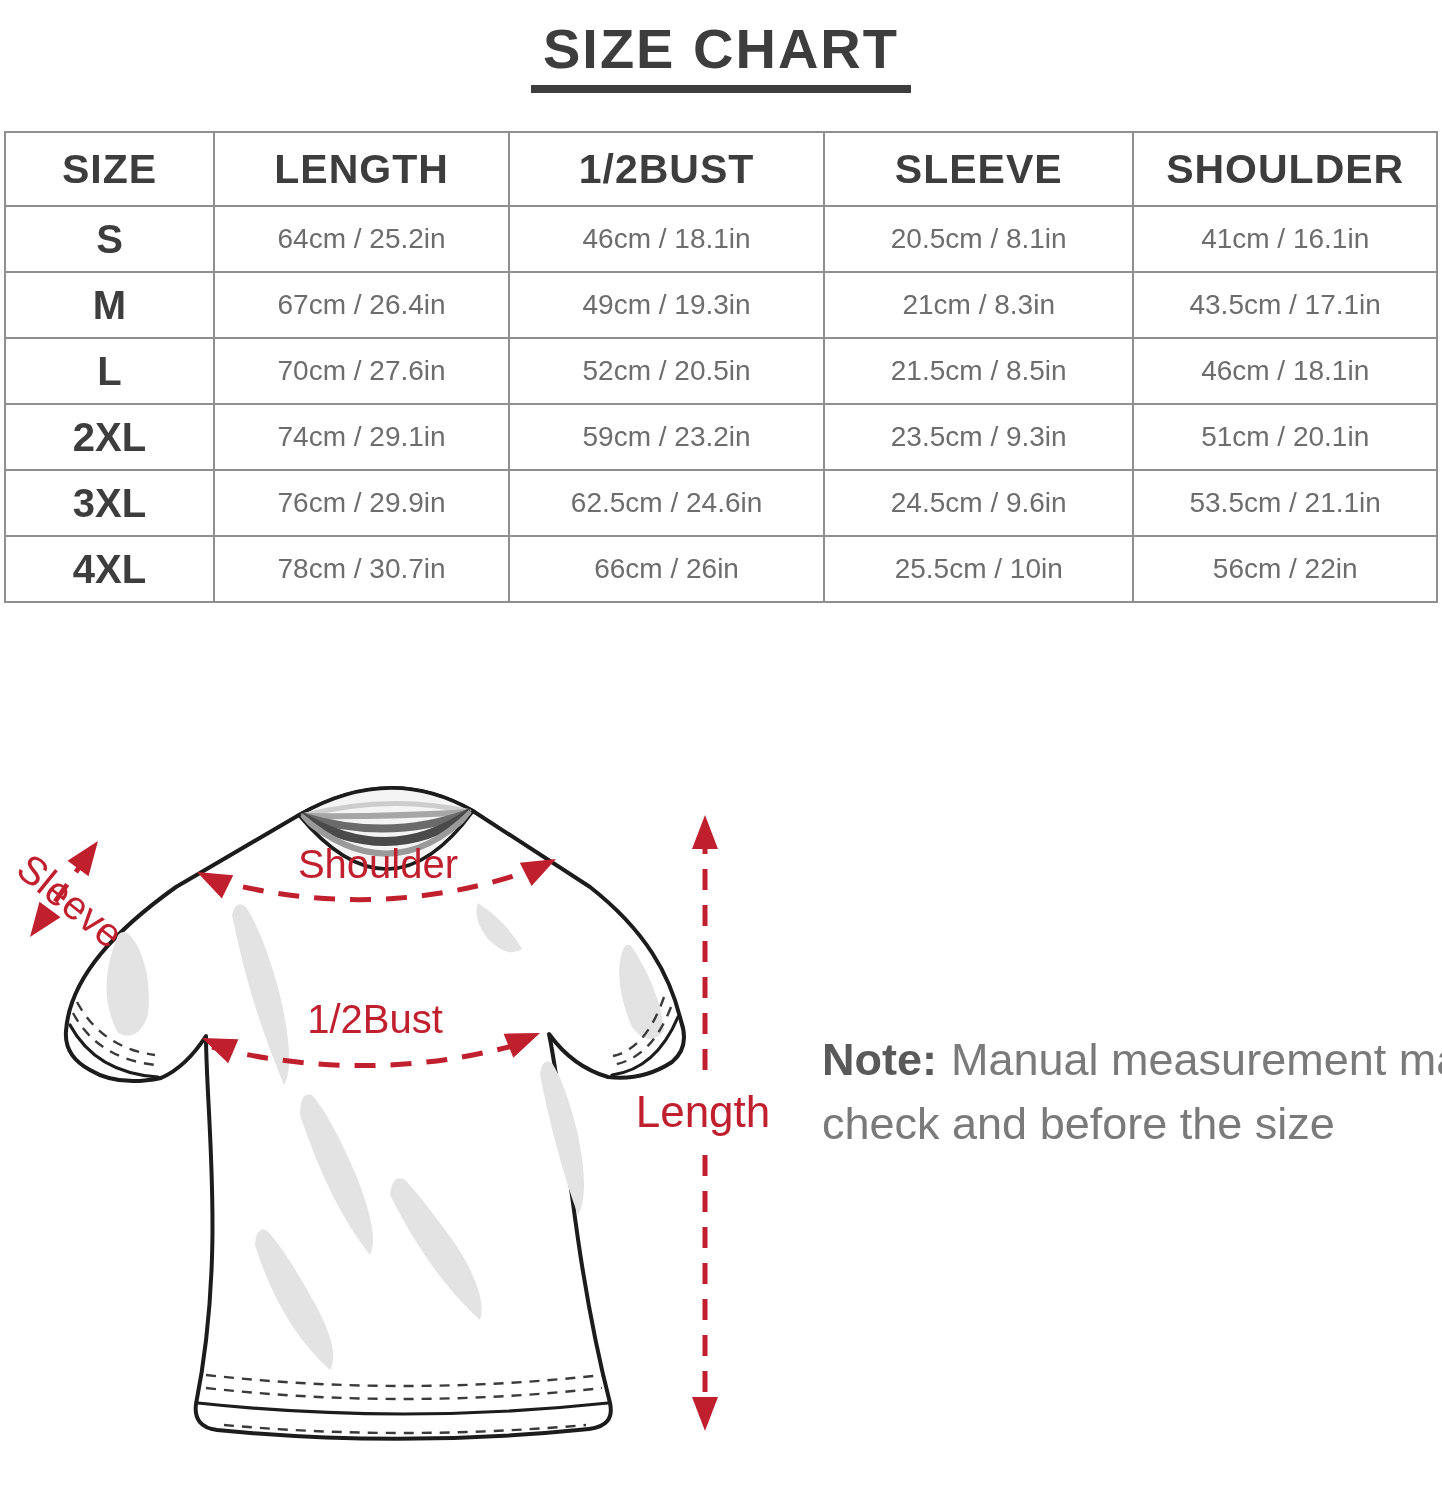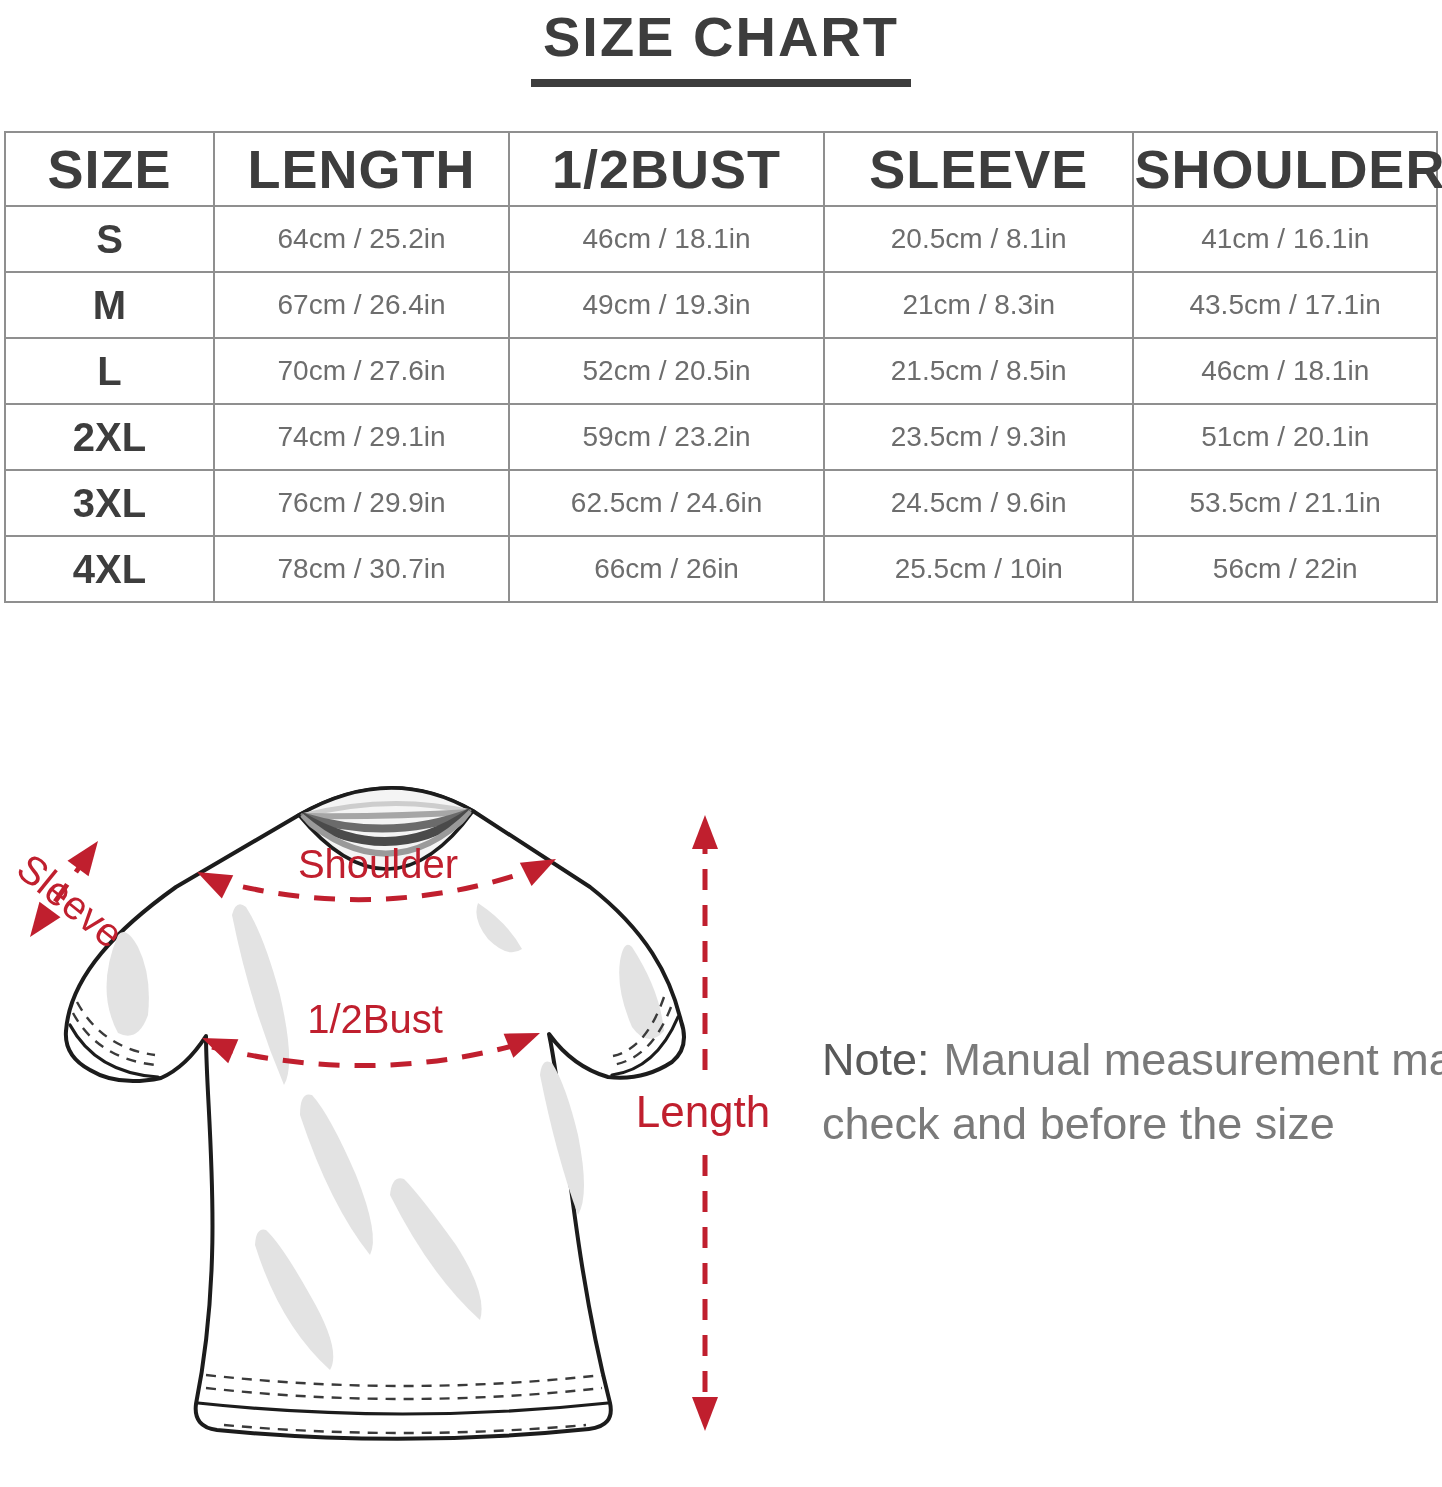--- a/index.html
+++ b/index.html
@@ -1,31 +1,31 @@
 <!DOCTYPE html>
 <html style="--accent: #c01f2e; --heading: #3d3d3d; --cell-text: #6d6d6d; --table-border: #8f8f8f; --note-text: #7a7a7a; --note-strong: #595959; --shirt-line: #1c1c1c; --shade: #e3e3e3;"><head>
 <meta charset="utf-8">
 <style>
   html,body{margin:0;padding:0;background:#ffffff;}
   body{width:1442px;height:1487px;font-family:"Liberation Sans",sans-serif;}
   .stage{position:relative;width:1442px;height:1487px;background:#fff;overflow:hidden;}
 
   
   .title-wrap{position:absolute;top:0;left:0;width:100%;text-align:center;}
-  .title{display:inline-block;margin:0;padding:4px 12px 10px 12px;
+  .title{display:inline-block;margin:12px;padding:4px 12px 4px 12px;
          font-size:56px;font-weight:bold;letter-spacing:2px;
          color:var(--heading,#3d3d3d);
          border-bottom:8px solid var(--heading,#3d3d3d);}
 
   
   table.size-table{position:absolute;top:131px;left:4px;width:1434px;
     border-collapse:collapse;table-layout:fixed;background:#fff;}
   .size-table th,.size-table td{border:2px solid var(--table-border,#8f8f8f);
     text-align:center;vertical-align:middle;background:#fff;padding:0;}
-  .size-table th{height:72px;font-size:54px;font-weight:bold;letter-spacing:1px;color:var(--heading,#3d3d3d);margin-left:30px;}
+  .size-table th{height:72px;font-size:41px;font-weight:bold;letter-spacing:1px;color:var(--heading,#3d3d3d);margin-left:30px;}
   .size-table td{height:64px;font-size:28px;color:var(--cell-text,#6d6d6d);}
   .size-table td.size{font-weight:bold;font-size:40px;color:var(--heading,#3d3d3d);}
   col.c-size{width:14.6%}col.c-length{width:20.6%}col.c-bust{width:22%}col.c-sleeve{width:21.6%}col.c-shoulder{width:21.2%}
 
   
   svg.diagram{position:absolute;left:0;top:775px;width:780px;height:712px;}
   .outline{fill:#ffffff;stroke:var(--shirt-line,#1c1c1c);stroke-width:4;stroke-linejoin:round;stroke-linecap:round;}
   .seam{fill:none;stroke:var(--shirt-line,#1c1c1c);stroke-width:3.2;stroke-linecap:round;}
   .stitch{fill:none;stroke:#3a3a3a;stroke-width:2.4;stroke-dasharray:10 8;}
   .shade{fill:var(--shade,#e3e3e3);stroke:none;}
@@ -33,21 +33,21 @@
   .collar-stripe{fill:none;}
   .red-dash{fill:none;stroke:var(--accent,#c01f2e);stroke-width:5;stroke-dasharray:21 15;}
   .red-solid{fill:var(--accent,#c01f2e);stroke:none;}
   .red-label{fill:var(--accent,#c01f2e);font-size:40px;font-family:"Liberation Sans",sans-serif;}
   .red-label-lg{font-size:44px;}
 
   
   .note{position:absolute;left:822px;top:1028px;width:620px;
     font-size:45px;line-height:64px;color:var(--note-text,#7a7a7a);}
   .note-line{white-space:nowrap;}
-  .note-prefix{font-weight:normal;color:var(--note-strong,#595959);margin-right:14px;}
+  .note-prefix{font-weight:bold;color:var(--note-strong,#595959);margin-right:14px;}
 </style>
 </head>
 <body>
 
 <div class="stage">
 
   <div class="title-wrap">
     <h1 class="title">SIZE CHART</h1>
   </div>
 

